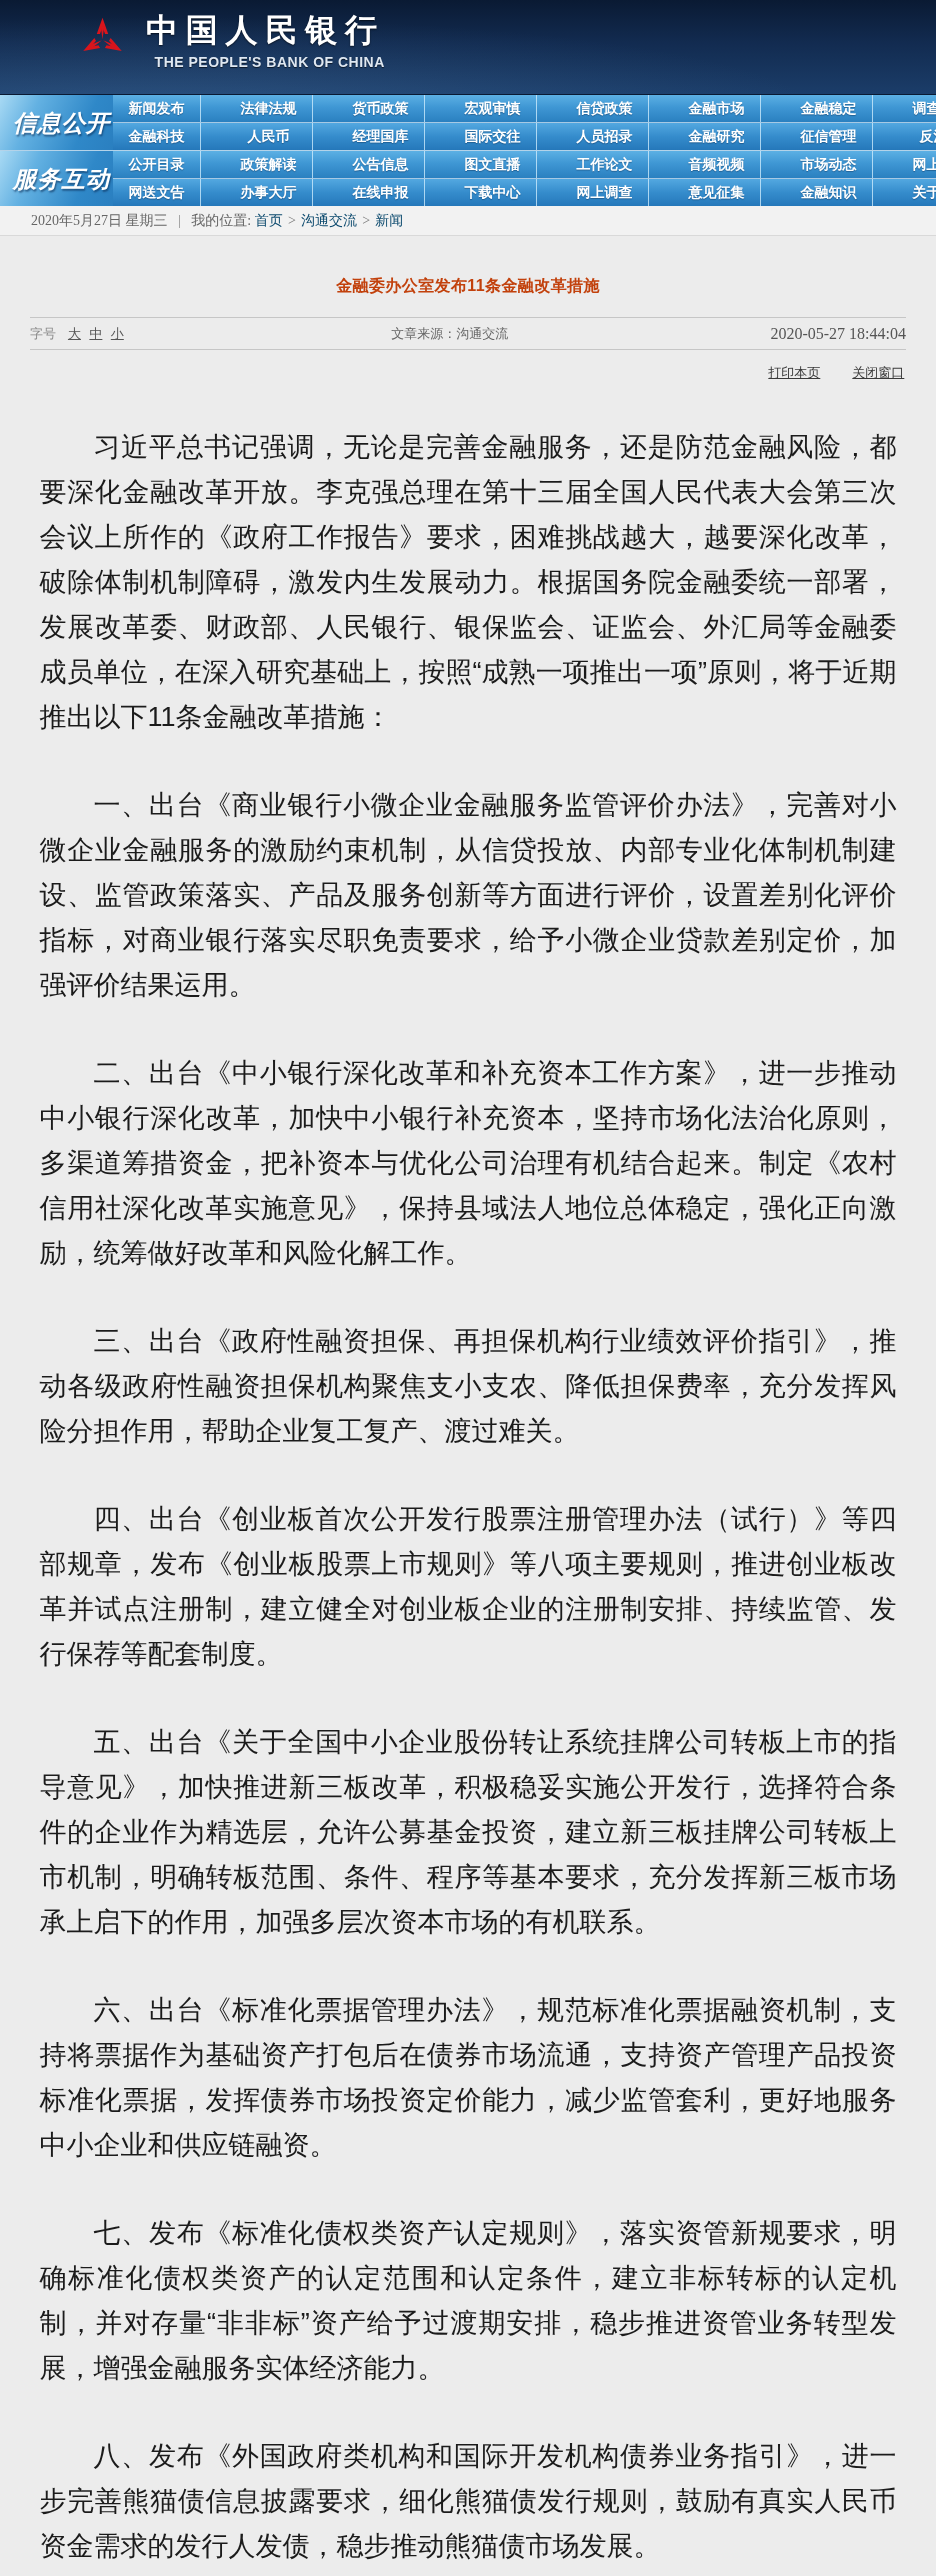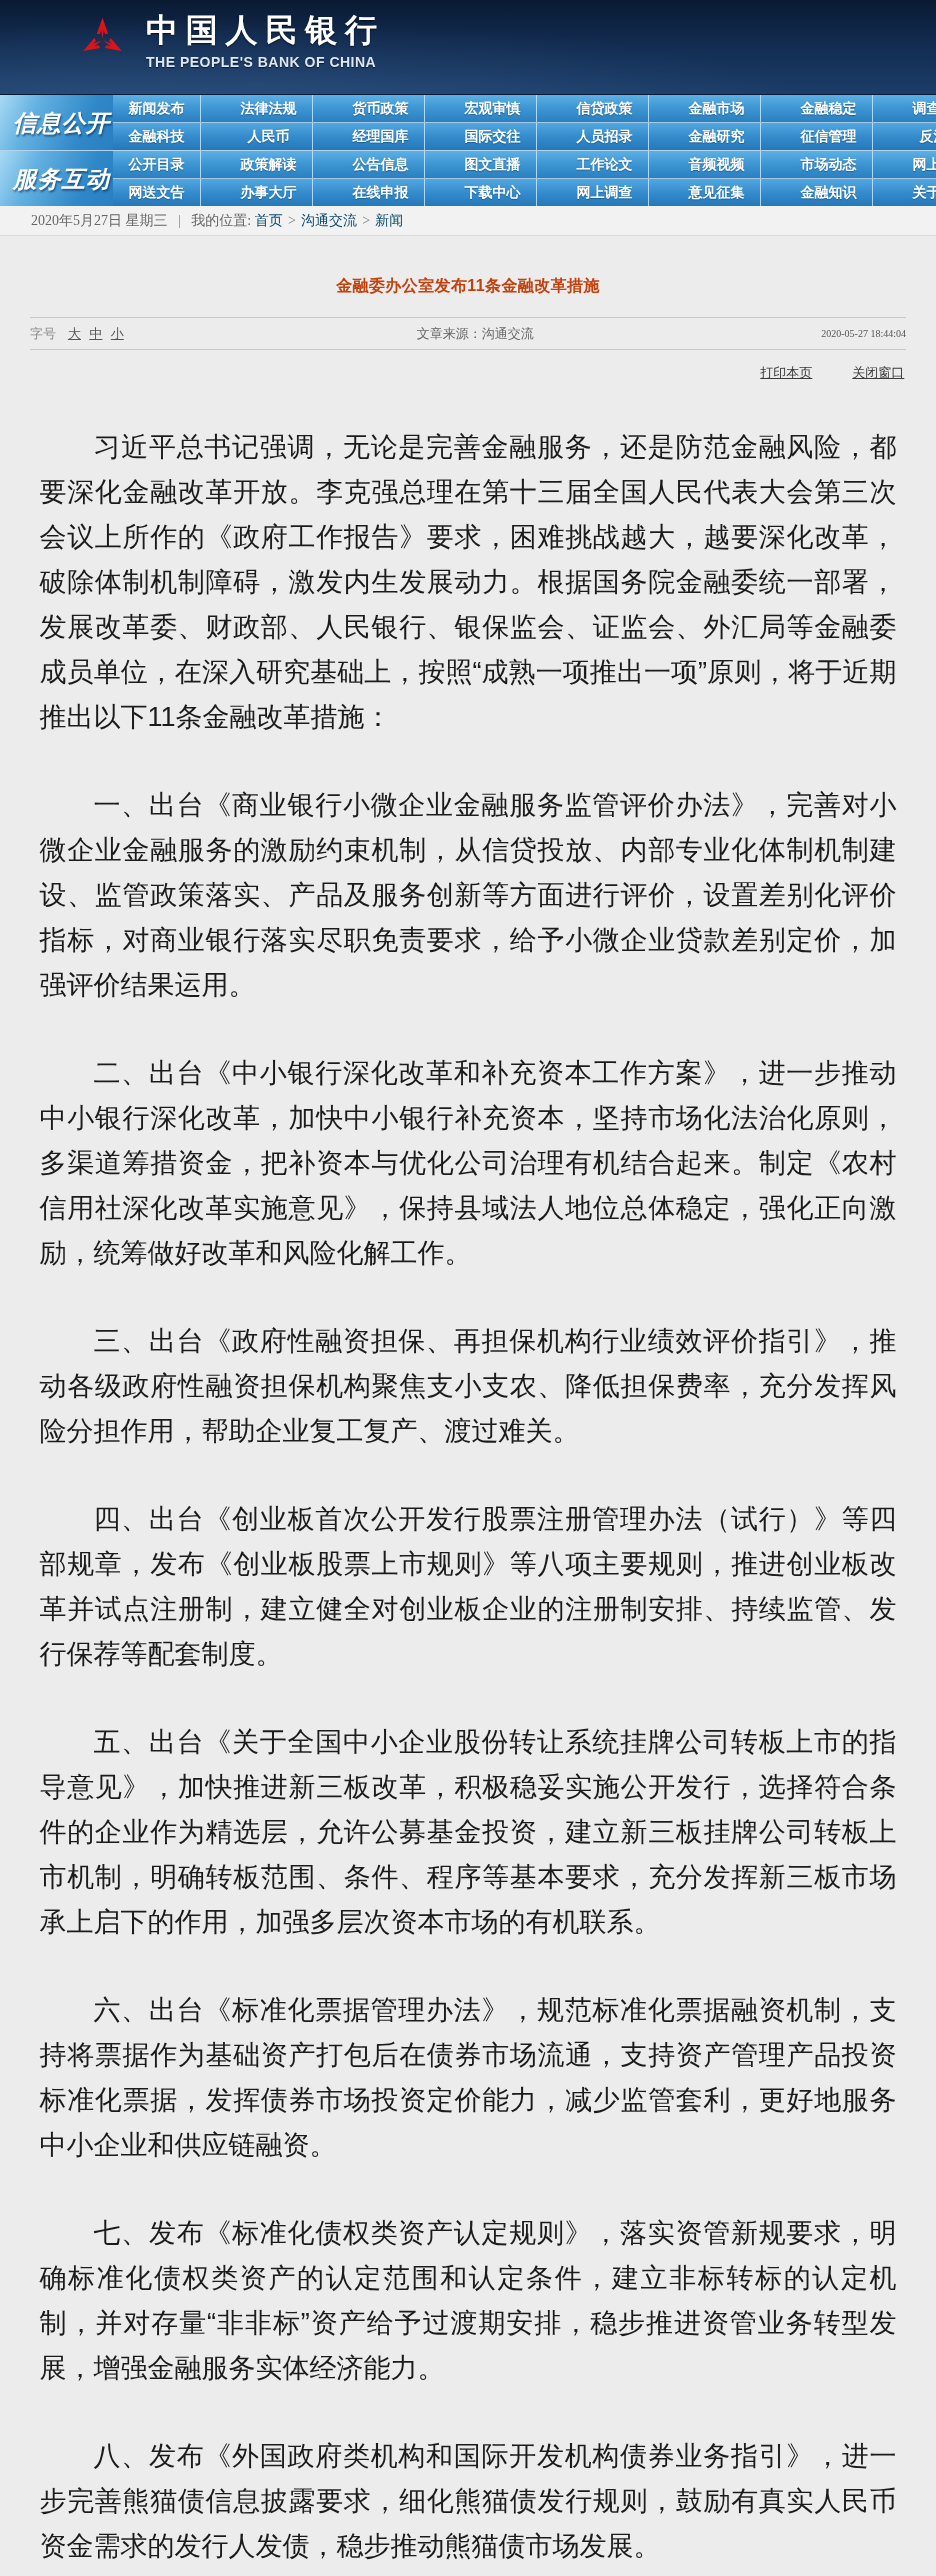--- a/index.html
+++ b/index.html
@@ -1,21 +1,21 @@
 <!DOCTYPE html>
 <html style="font-size:14px"><head>
 <meta charset="utf-8">
 <style>
   html,body{margin:0;padding:0;background:#ececec;}
   .page{width:936px;margin:0 auto;background:#ececec;min-height:2576px;
         font-family:"Liberation Sans","DejaVu Sans",sans-serif;}
 
   
   .masthead{height:94px;background:linear-gradient(180deg,#0a1a33 0%,#122b50 45%,#1b3d69 100%);
-            position:relative;overflow:hidden;}
+            position:relative;overflow:hidden;text-align:right;}
   .masthead:before{content:"";position:absolute;left:0;top:0;right:0;height:100%;
             background:radial-gradient(ellipse at 18% 120%, rgba(90,140,190,.25), transparent 60%);}
   .logo-wrap{position:absolute;left:81px;top:7px;width:43px;height:66px;}
   .bank-titles{position:absolute;left:146px;top:10.4px;}
   .bank-cn{color:#ffffff;font-size:32px;font-weight:700;letter-spacing:7.8px;line-height:40px;
            text-shadow:0 0.9px 1.7px rgba(0,0,0,.6);}
   .bank-en{color:#dfe8f2;font-size:14px;font-weight:700;letter-spacing:0.5px;margin-top:3.5px;
            text-shadow:0 0.9px 0.9px rgba(0,0,0,.6);}
 
   
@@ -46,22 +46,22 @@
   
   .article{padding:0 30px;}
   .article-title{margin:40px 0 0 0;text-align:center;color:#c2410c;font-size:16px;font-weight:700;
                  letter-spacing:0.4px;}
   .meta-row{margin-top:20px;border-top:0.9px solid #c6c6c6;border-bottom:0.9px solid #c6c6c6;
             height:31px;display:flex;align-items:center;justify-content:space-between;
             color:#666;font-size:13px;font-family:"Liberation Serif","DejaVu Serif",serif;}
   .meta-left .fs-label{color:#8a8a8a;margin-right:8.7px;}
   .fs-opt{color:#555;text-decoration:underline;margin-right:5.2px;cursor:pointer;}
   .meta-center{color:#666;}
-  .meta-right{color:#555;font-size:10px;}
-  .actions-row{display:flex;justify-content:flex-end;gap:40px;margin:14px 1.7px 0 0;}
+  .meta-right{color:#555;font-size:16px;}
+  .actions-row{display:flex;justify-content:flex-end;gap:32px;margin:14px 1.7px 0 0;}
   .action-link{color:#3a3a3a;font-size:13px;text-decoration:underline;cursor:pointer;
                font-family:"Liberation Serif","DejaVu Serif",serif;}
 
   .article-body{margin-top:12px;color:#1b1b1b;}
   .body-para{font-size:27px;line-height:45px;text-indent:2em;margin:43px 0;text-align:justify;
              padding:0 9.5px;font-weight:400;}
 </style>
 </head>
 <body>
 

